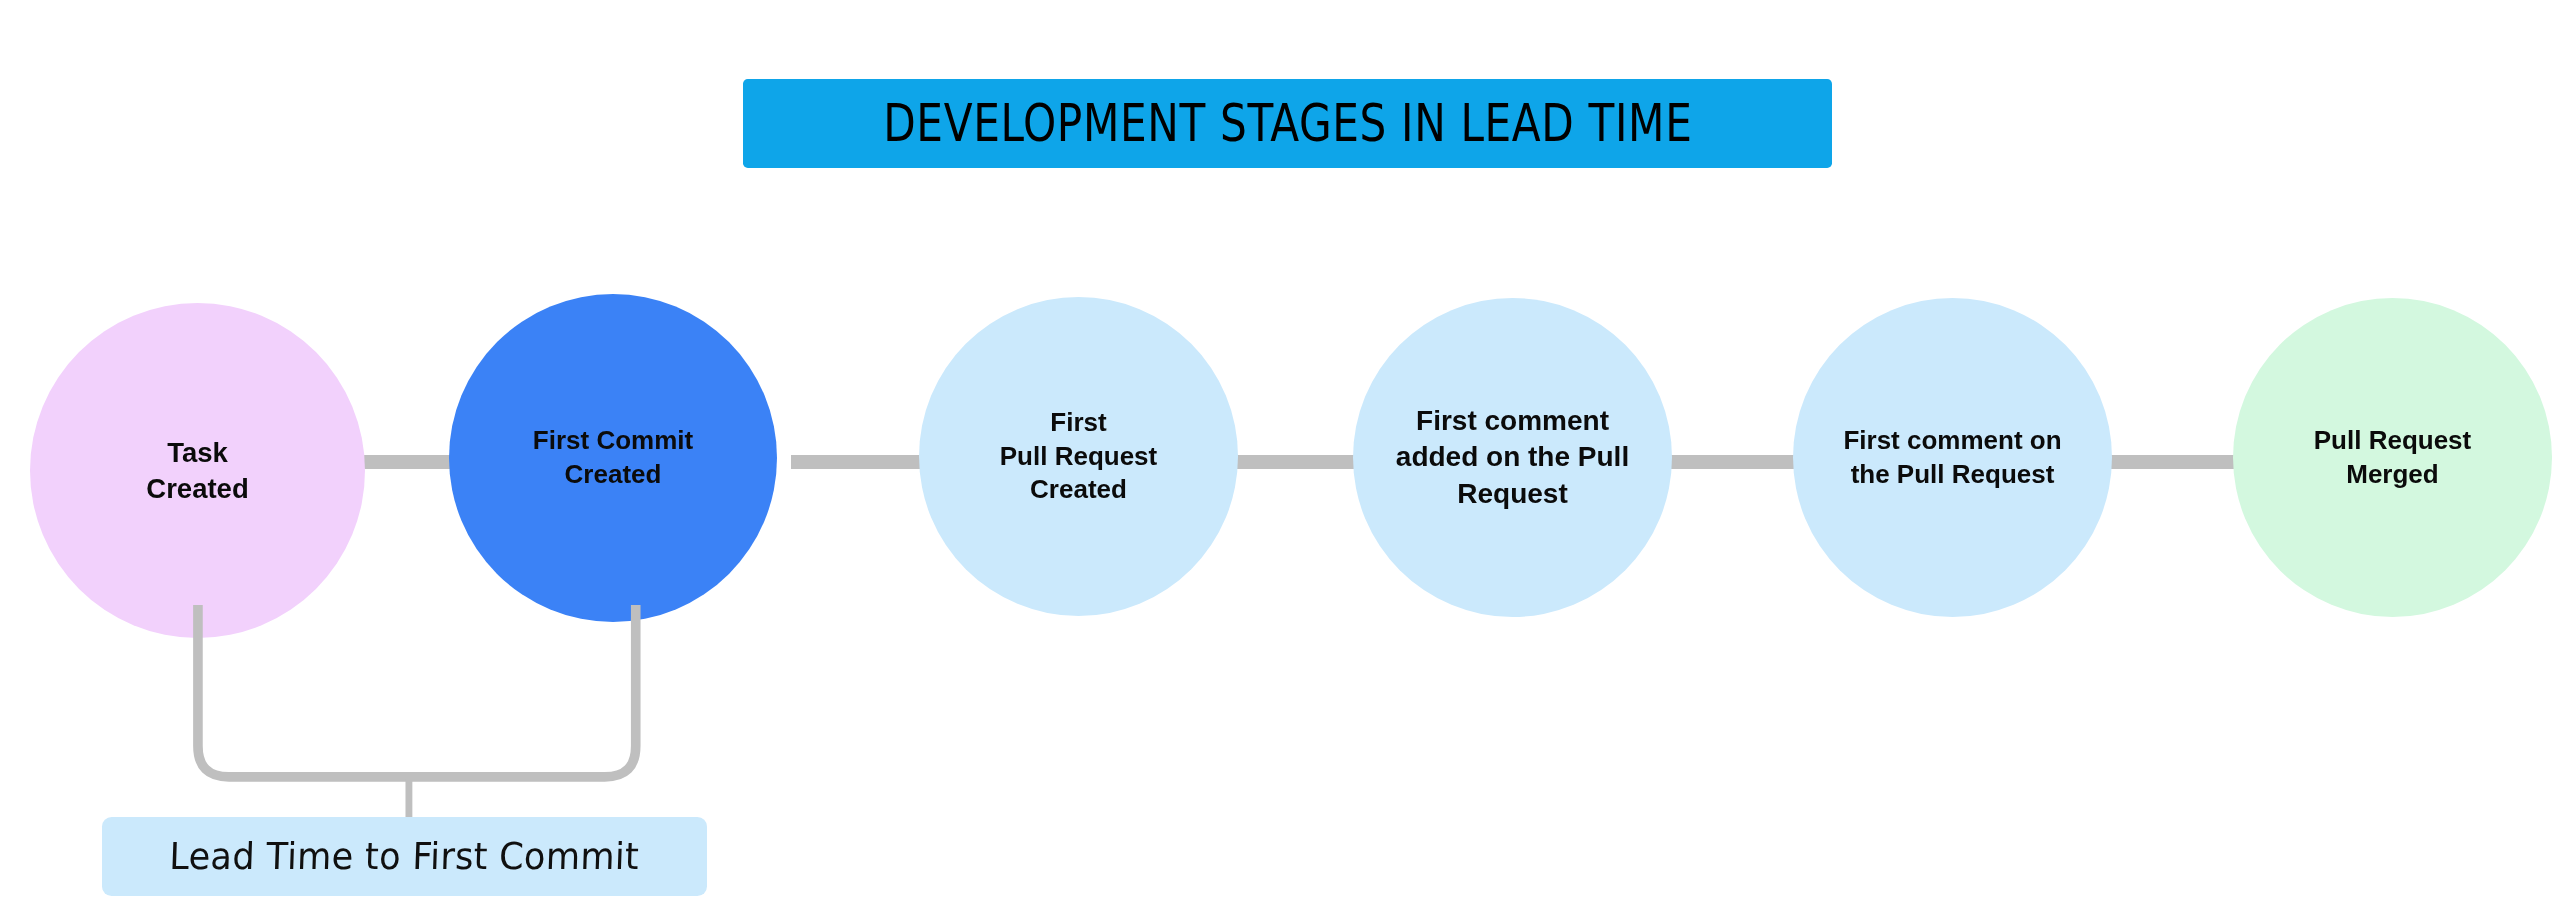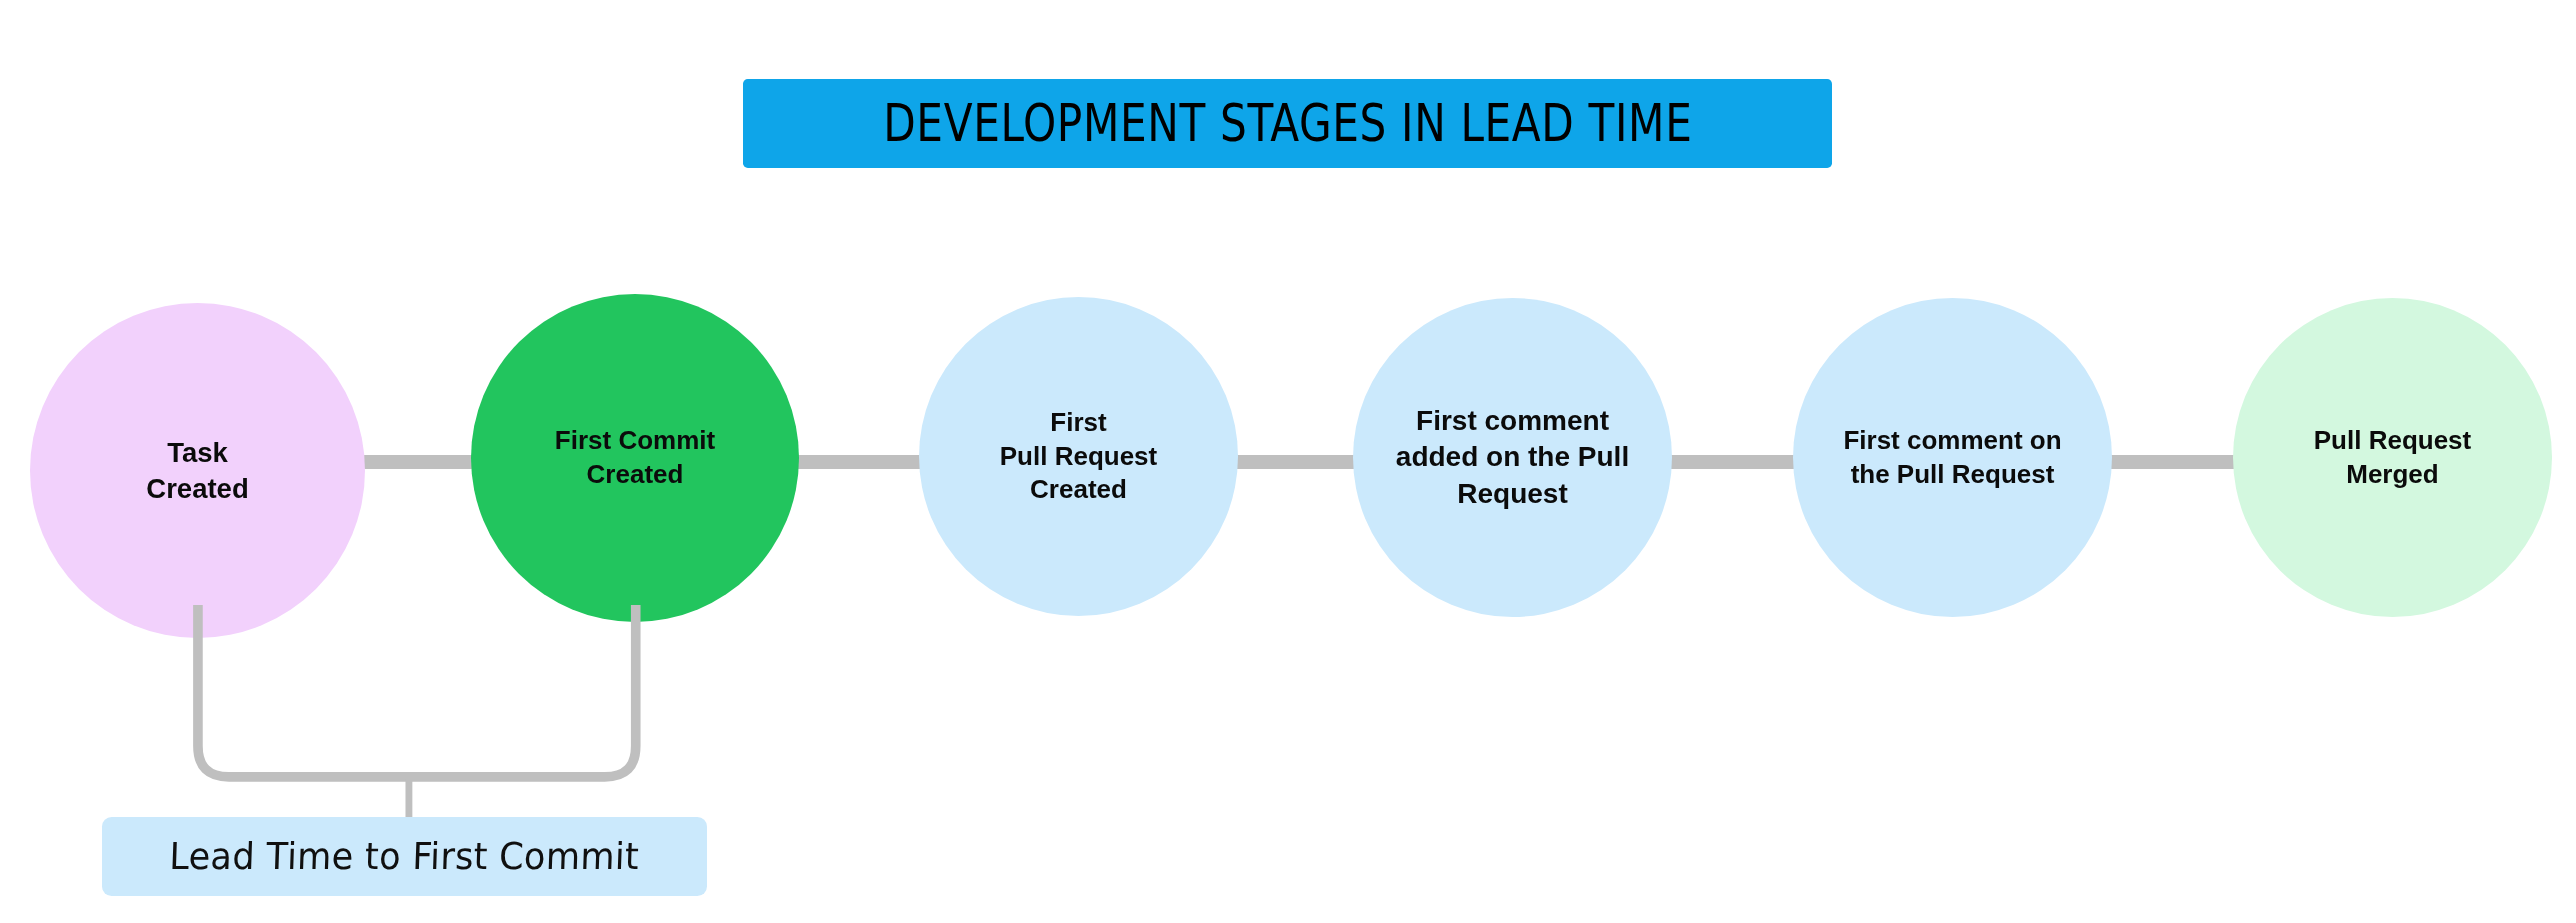--- a/index.html
+++ b/index.html
@@ -60,21 +60,21 @@
   .stage-label {
     font-family: "Liberation Sans", sans-serif;
     font-weight: bold;
     color: #0b0b0b;
     line-height: 1.30;
     white-space: pre-line;
     padding: 0 4.1px;
   }
 
   .s0 { left: 30px;   top: 303px; width: 335px; height: 335px; background: #f2d1fc; }
-  .s1 { left: 471px;  top: 294px; width: 328px; height: 328px; background: #22c55e; }
+  .s1 { left: 449px;  top: 294px; width: 328px; height: 328px; background: #3b82f6; }
   .s2 { left: 919px; top: 297px; width: 319px; height: 319px; background: #cbe9fc; }
   .s3 { left: 1353px; top: 298px; width: 319px; height: 319px; background: #cbe9fc; }
   .s4 { left: 1793px; top: 298px; width: 319px; height: 319px; background: #cbe9fc; }
   .s5 { left: 2233px; top: 298px; width: 319px; height: 319px; background: #d3f8df; }
 
   .s0 .stage-label { font-size: 27.5px; }
   .s1 .stage-label { font-size: 26px; }
   .s2 .stage-label { font-size: 26px; }
   .s3 .stage-label { font-size: 28px; width: 323px; }
   .s4 .stage-label { font-size: 26px; width: 323px; }

